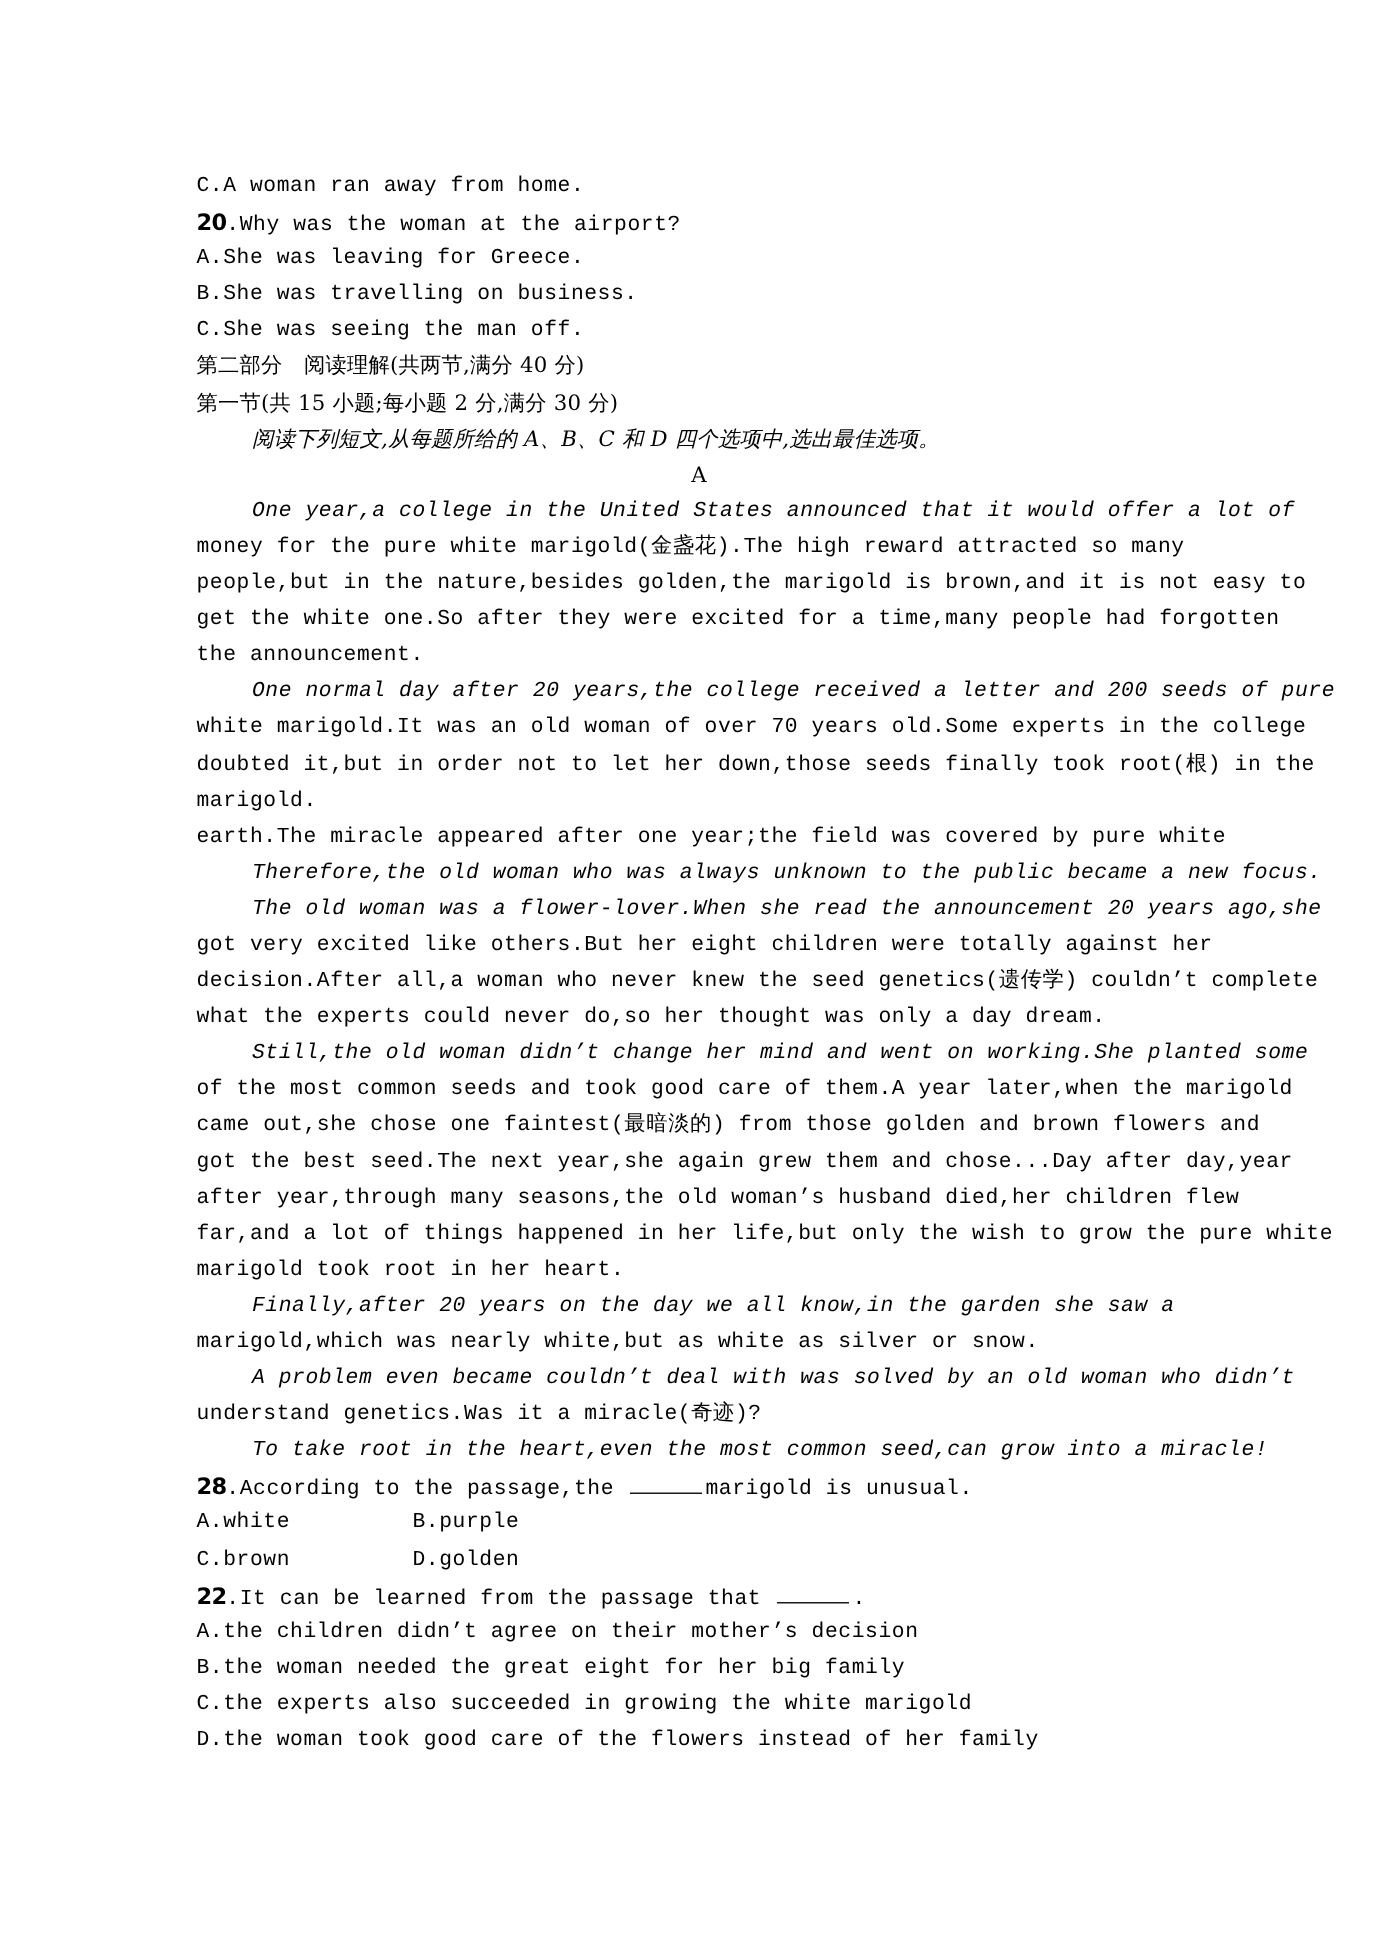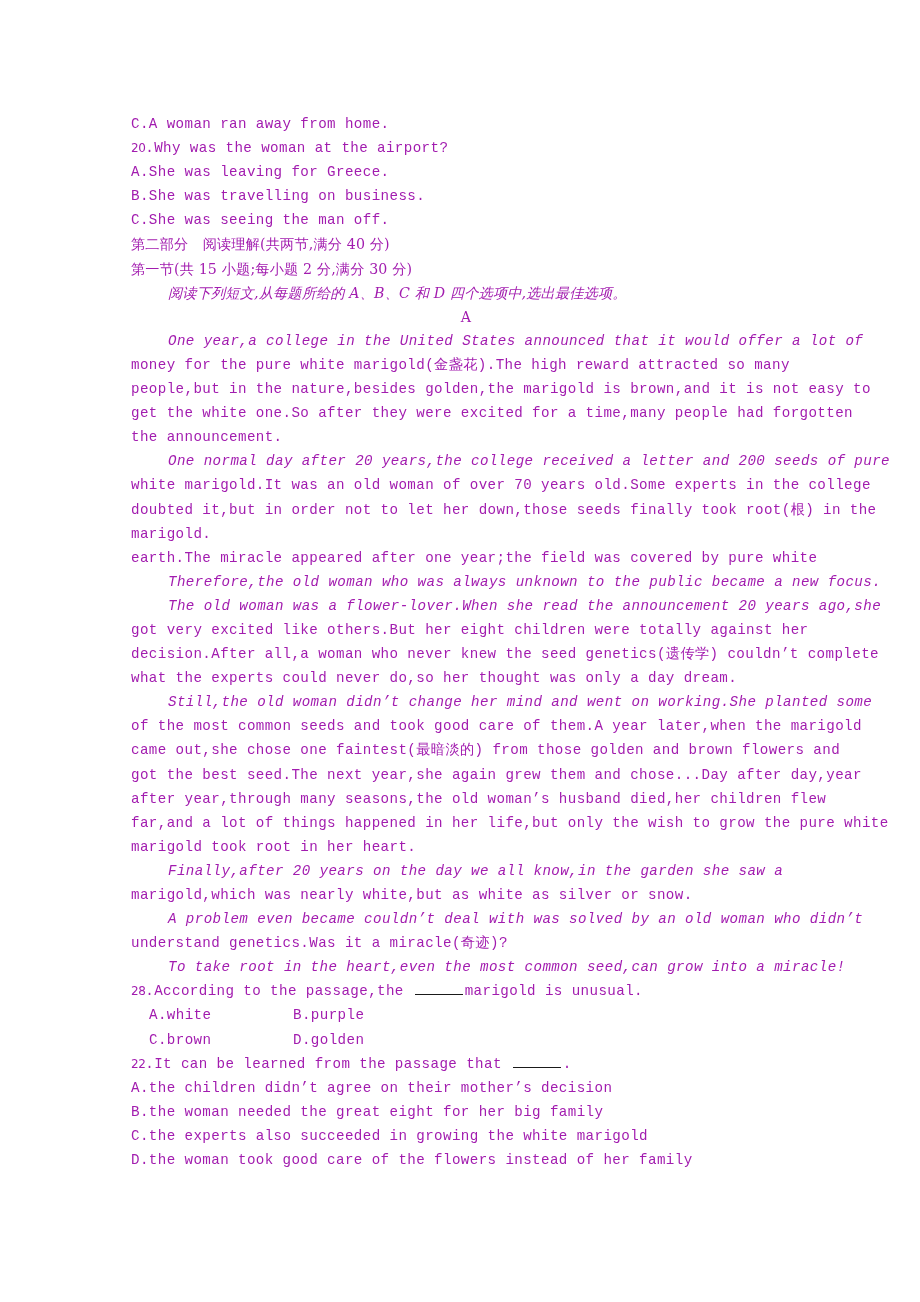--- a/index.html
+++ b/index.html
@@ -4,30 +4,30 @@
   <style>
     html, body { margin: 0; padding: 0; background: #ffffff; }
     body { width: 920px; height: 1302px; position: relative; overflow: hidden; }
     .page {
       position: absolute;
       left: 131px;
       top: 112px;
       width: 700px;
       font-family: "DejaVu Serif", "Liberation Serif", serif;
       font-size: 14.2px;
-      color: #a21caf;
+      color: #000000;
       line-height: 24.1px;
     }
     .line { white-space: nowrap; height: 24.1px; letter-spacing: 0.15px; }
     .mono { font-family: "Liberation Mono", "DejaVu Sans Mono", monospace; letter-spacing: 0.4px; }
     .indent { padding-left: 37px; font-style: italic; }
     .center { text-align: center; padding-right: 30px; }
-    .qnum { font-family: "DejaVu Sans", sans-serif; font-weight: normal; font-size: 12px; letter-spacing: -0.5px; }
+    .qnum { font-family: "DejaVu Sans", sans-serif; font-weight: bold; font-size: 15px; letter-spacing: -0.5px; }
     .opt-row { display: flex; }
-    .opt-col { width: 144px; margin-left: 18px; }
+    .opt-col { width: 144px; }
     .blank { display: inline-block; width: 48px; border-bottom: 1px solid #1a1a1a; height: 14px; vertical-align: baseline; margin: 0 2px; }
   </style>
 </head>
 <body>
 
 <div class="page">
 
   <div class="line mono">C.A woman ran away from home.</div>
 
   <div class="line mono">

